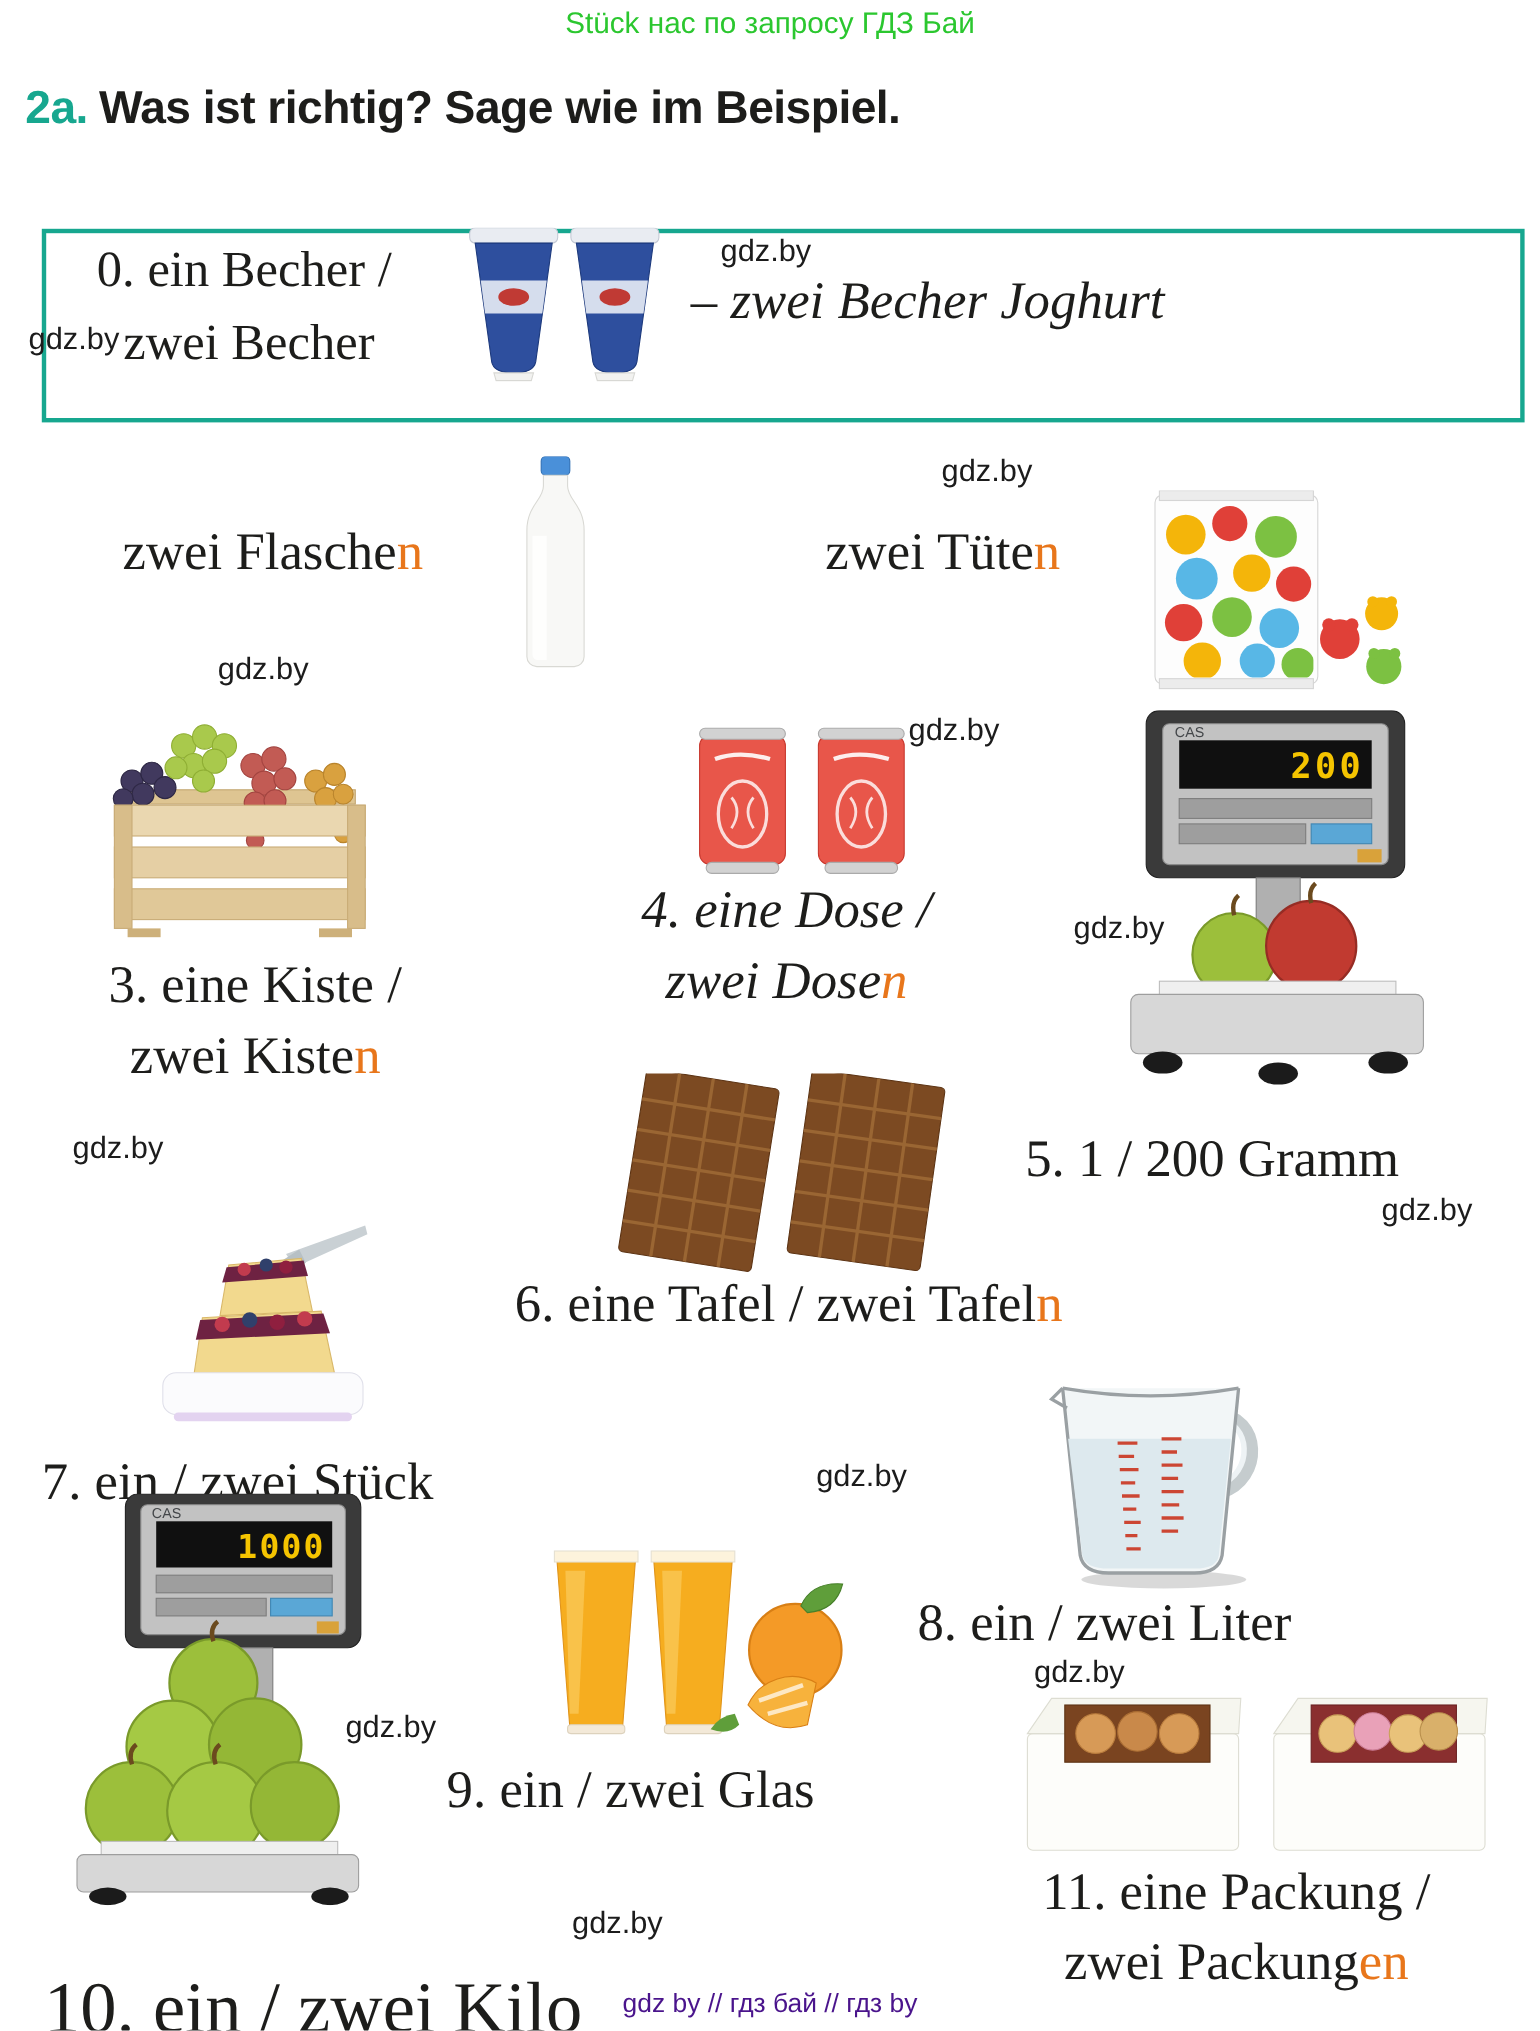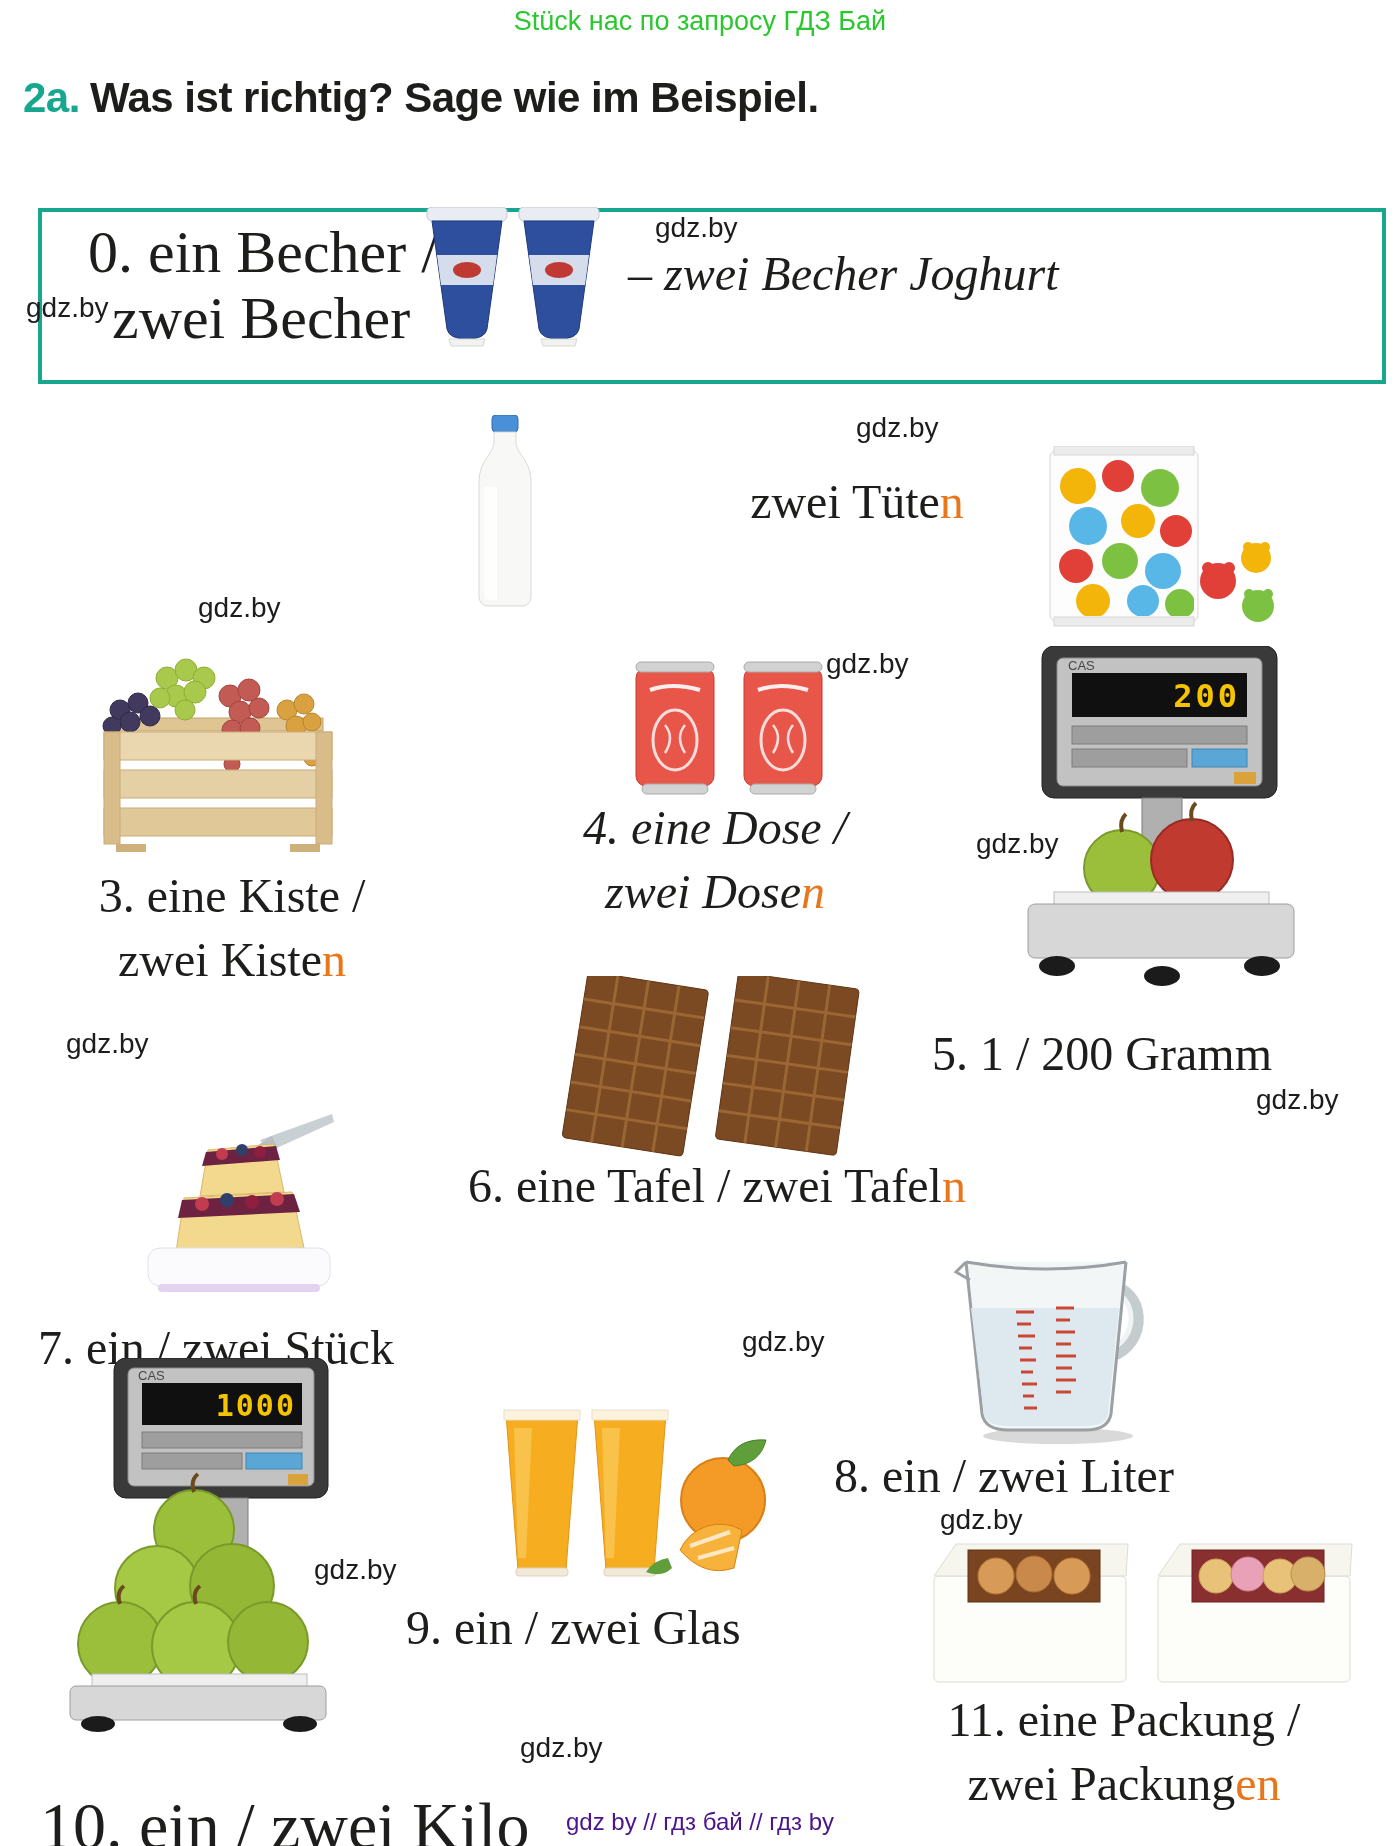--- a/index.html
+++ b/index.html
@@ -14,21 +14,21 @@
   }
   .heading{
     top:74px;left:23px;font-family:"Liberation Sans",sans-serif;
     font-weight:bold;font-size:42px;letter-spacing:-0.5px;color:#1d1d1b;white-space:nowrap;
   }
   .heading .num{color:#17a78f;margin-right:10px;}
   .example-box{
     left:38px;top:208px;width:1348px;height:176px;
     border:4px solid #17a78f;box-sizing:border-box;background:#ffffff;
   }
-  .ex-line{font-size:60px;white-space:nowrap;}
+  .ex-line{font-size:46px;white-space:nowrap;}
   .answer{
     font-size:48px;font-style:italic;white-space:nowrap;
   }
   .wm{
     font-family:"Liberation Sans",sans-serif;font-size:28px;color:#1c1c1c;white-space:nowrap;
   }
   .item{
     font-size:48px;line-height:64px;text-align:center;white-space:nowrap;
   }
   .item.single{text-align:left;}
@@ -72,20 +72,21 @@
   <g transform="translate(92,0)">
     <rect x="2" y="0" width="80" height="14" rx="5" fill="#e9ecf2" stroke="#c4c9d4"></rect>
     <path d="M7,14 L22,122 Q24,132 42,132 Q60,132 62,122 L77,14 Z" fill="#2e4f9e" stroke="#1d3a7d"></path>
     <path d="M12,48 L72,48 L68,78 L16,78 Z" fill="#e8ecf5" opacity="0.9"></path>
     <ellipse cx="42" cy="63" rx="14" ry="8" fill="#c03a34"></ellipse>
     <path d="M24,132 L60,132 L58,139 L26,139 Z" fill="#f2f2f0" stroke="#d8d8d4"></path>
   </g>
 </svg>
 
 <div class="abs item" style="left:42px;top:470px;width:412px;">
+  <div><span>zwei Flasche</span><span class="suffix">n</span></div>
 </div>
 <div class="abs wm" style="left:198px;top:592px;">gdz.by</div>
 
 <svg class="abs" style="left:468px;top:415px;" width="74" height="195" viewBox="0 0 74 195">
   <rect x="24" y="0" width="26" height="17" rx="4" fill="#4a90d9" stroke="#2e6fb5"></rect>
   <path d="M26,17 h22 v10 c0,12 15,18 15,40 v115 a9,9 0 0 1 -9,9 H20 a9,9 0 0 1 -9,-9 V67 c0,-22 15,-28 15,-40 z" fill="#f8f8f6" stroke="#d9d9d4"></path>
   <path d="M16,72 v108 a5,5 0 0 0 5,5 h8 V72 Z" fill="#ffffff" opacity="0.8"></path>
 </svg>
 
 <div class="abs wm" style="left:856px;top:412px;">gdz.by</div>

